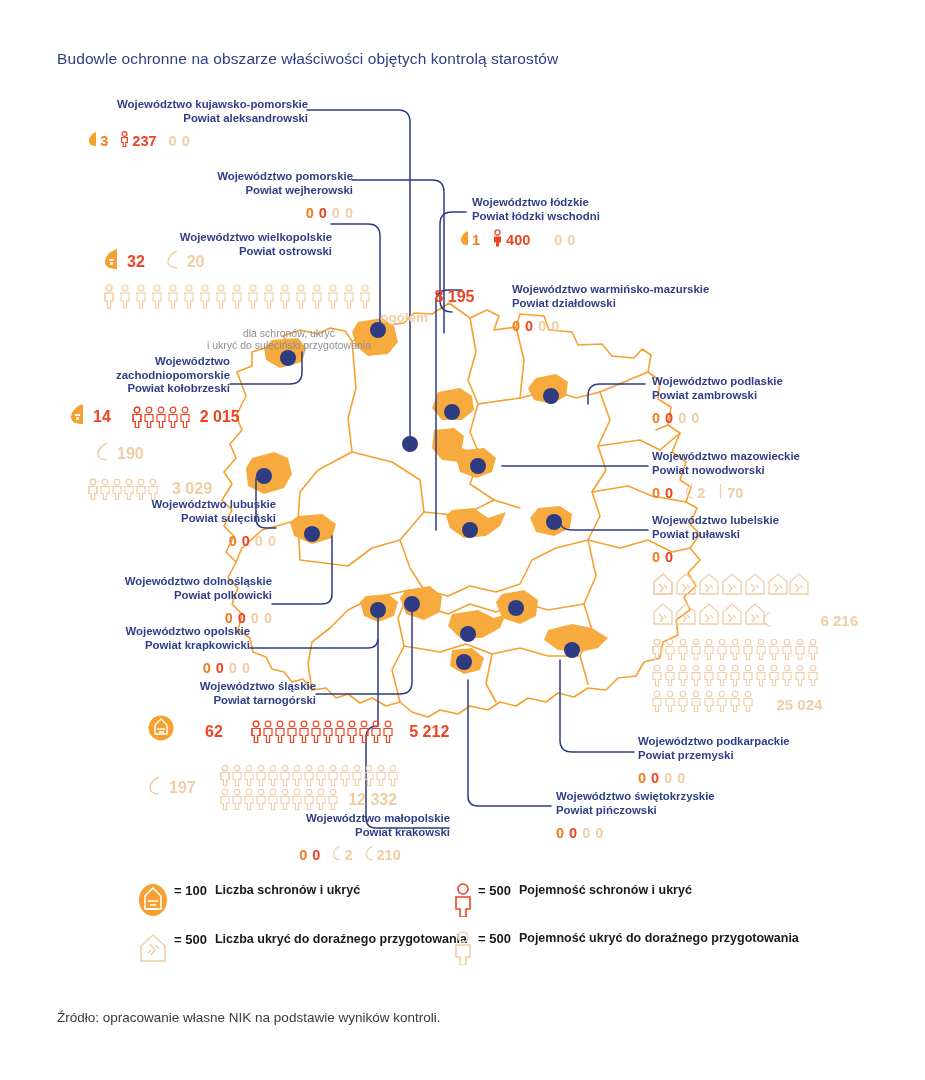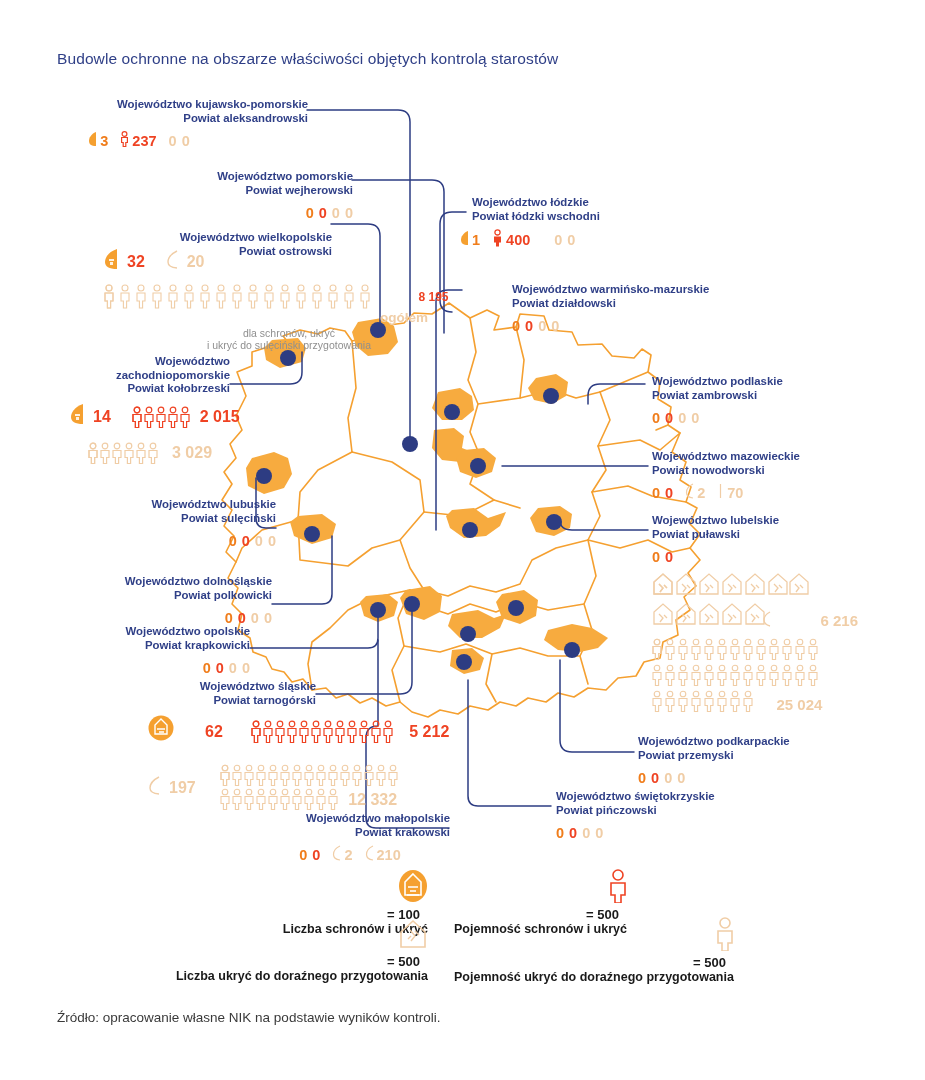--- a/index.html
+++ b/index.html
@@ -48,21 +48,21 @@
   .ogolem{
     font-size:13.5px;font-weight:700;color:#f0cda6;text-align:center;line-height:14px;
   }
   .subnote{
     font-size:10.5px;color:#8f8f8f;text-align:center;line-height:12.5px;font-weight:400;
   }
 
   
   #legend{position:absolute;left:138px;top:878px;width:700px;}
   .lrow{display:flex;align-items:center;height:48px;}
-  .litem{display:flex;align-items:flex-end;flex-direction:column;}
+  .litem{display:flex;align-items:flex-start;}
   .leq{font-size:13px;font-weight:700;color:#1a1a1a;margin:0 8px 0 6px;white-space:nowrap;}
   .ltxt{font-size:12.5px;color:#1a1a1a;font-weight:700;white-space:nowrap;}
 </style>
 </head>
 <body>
 
 <div class="page">
 
   <div id="title">Budowle ochronne na obszarze właściwości objętych kontrolą starostów</div>
 
@@ -232,21 +232,21 @@
             <use href="#pp" x="144"></use>
             <use href="#pp" x="160"></use>
             <use href="#pp" x="176"></use>
           <use href="#pp" x="192"></use>
             <use href="#pp" x="208"></use>
             <use href="#pp" x="224"></use>
             <use href="#pp" x="240"></use>
           <use href="#pp" x="256"></use>
         </g>
       </svg>
-      <span class="num num-dark" style="font-size:12px;position:relative;top:-8px;left:4px;">8 195</span>
+      <span class="num num-dark" style="font-size:16px;position:relative;top:-8px;left:20px;">8 195</span>
     </div>
     <div class="ogolem" style="width:300px;margin-left:150px;margin-top:-4px;">ogółem</div>
     <div class="subnote" style="width:330px;margin-left:20px;margin-top:2px;">dla schronów, ukryć</div>
     <div class="subnote" style="width:330px;margin-left:20px;">i ukryć do sulęciński przygotowania</div>
   </div>
 
   <div class="callout l" style="left:472px;top:196px;width:260px;">
     <div class="ttl">Województwo łódzkie</div>
     <div class="ttl">Powiat łódzki wschodni</div>
     <div class="vals" style="margin-left:-12px;">
@@ -285,20 +285,25 @@
               <circle cx="5" cy="4" r="2.8"></circle>
               <path d="M1 8.5 h8 v7 h-2.4 v6 h-3.2 v-6 h-2.4 z"></path>
             </g>
           <use href="#pr" x="0"></use>
             <use href="#pr" x="12"></use>
             <use href="#pr" x="24"></use>
             <use href="#pr" x="36"></use>
             <use href="#pr" x="48"></use>
         </g>
       </svg><span class="num num-dark" style="font-size:16px;">2 015</span>
+    </div>
+    <div class="bigrow" style="margin-top:10px;line-height:22px;">
+      <span class="icn" style="margin-left:26px;"><svg width="12" height="20" viewBox="0 0 12 20">
+            <path d="M11 2 C5 5 2 9 2 13 C2 16.5 5 18.5 11 19" fill="none" stroke="#f0cda6" stroke-width="1.4"></path>
+          </svg></span><span class="num num-lite" style="font-size:16px;">190</span>
     </div>
     <div class="bigrow" style="margin-top:10px;line-height:22px;">
       <svg width="78" height="22" viewBox="0 0 78 22" style="vertical-align:middle;margin-left:18px;">
         <g fill="none" stroke="#f0cda6" stroke-width="1.2">
           <g id="pl2">
               <circle cx="5" cy="4" r="2.8"></circle>
               <path d="M1 8.5 h8 v7 h-2.4 v6 h-3.2 v-6 h-2.4 z"></path>
             </g>
           <use href="#pl2" x="0"></use>
             <use href="#pl2" x="12"></use>

